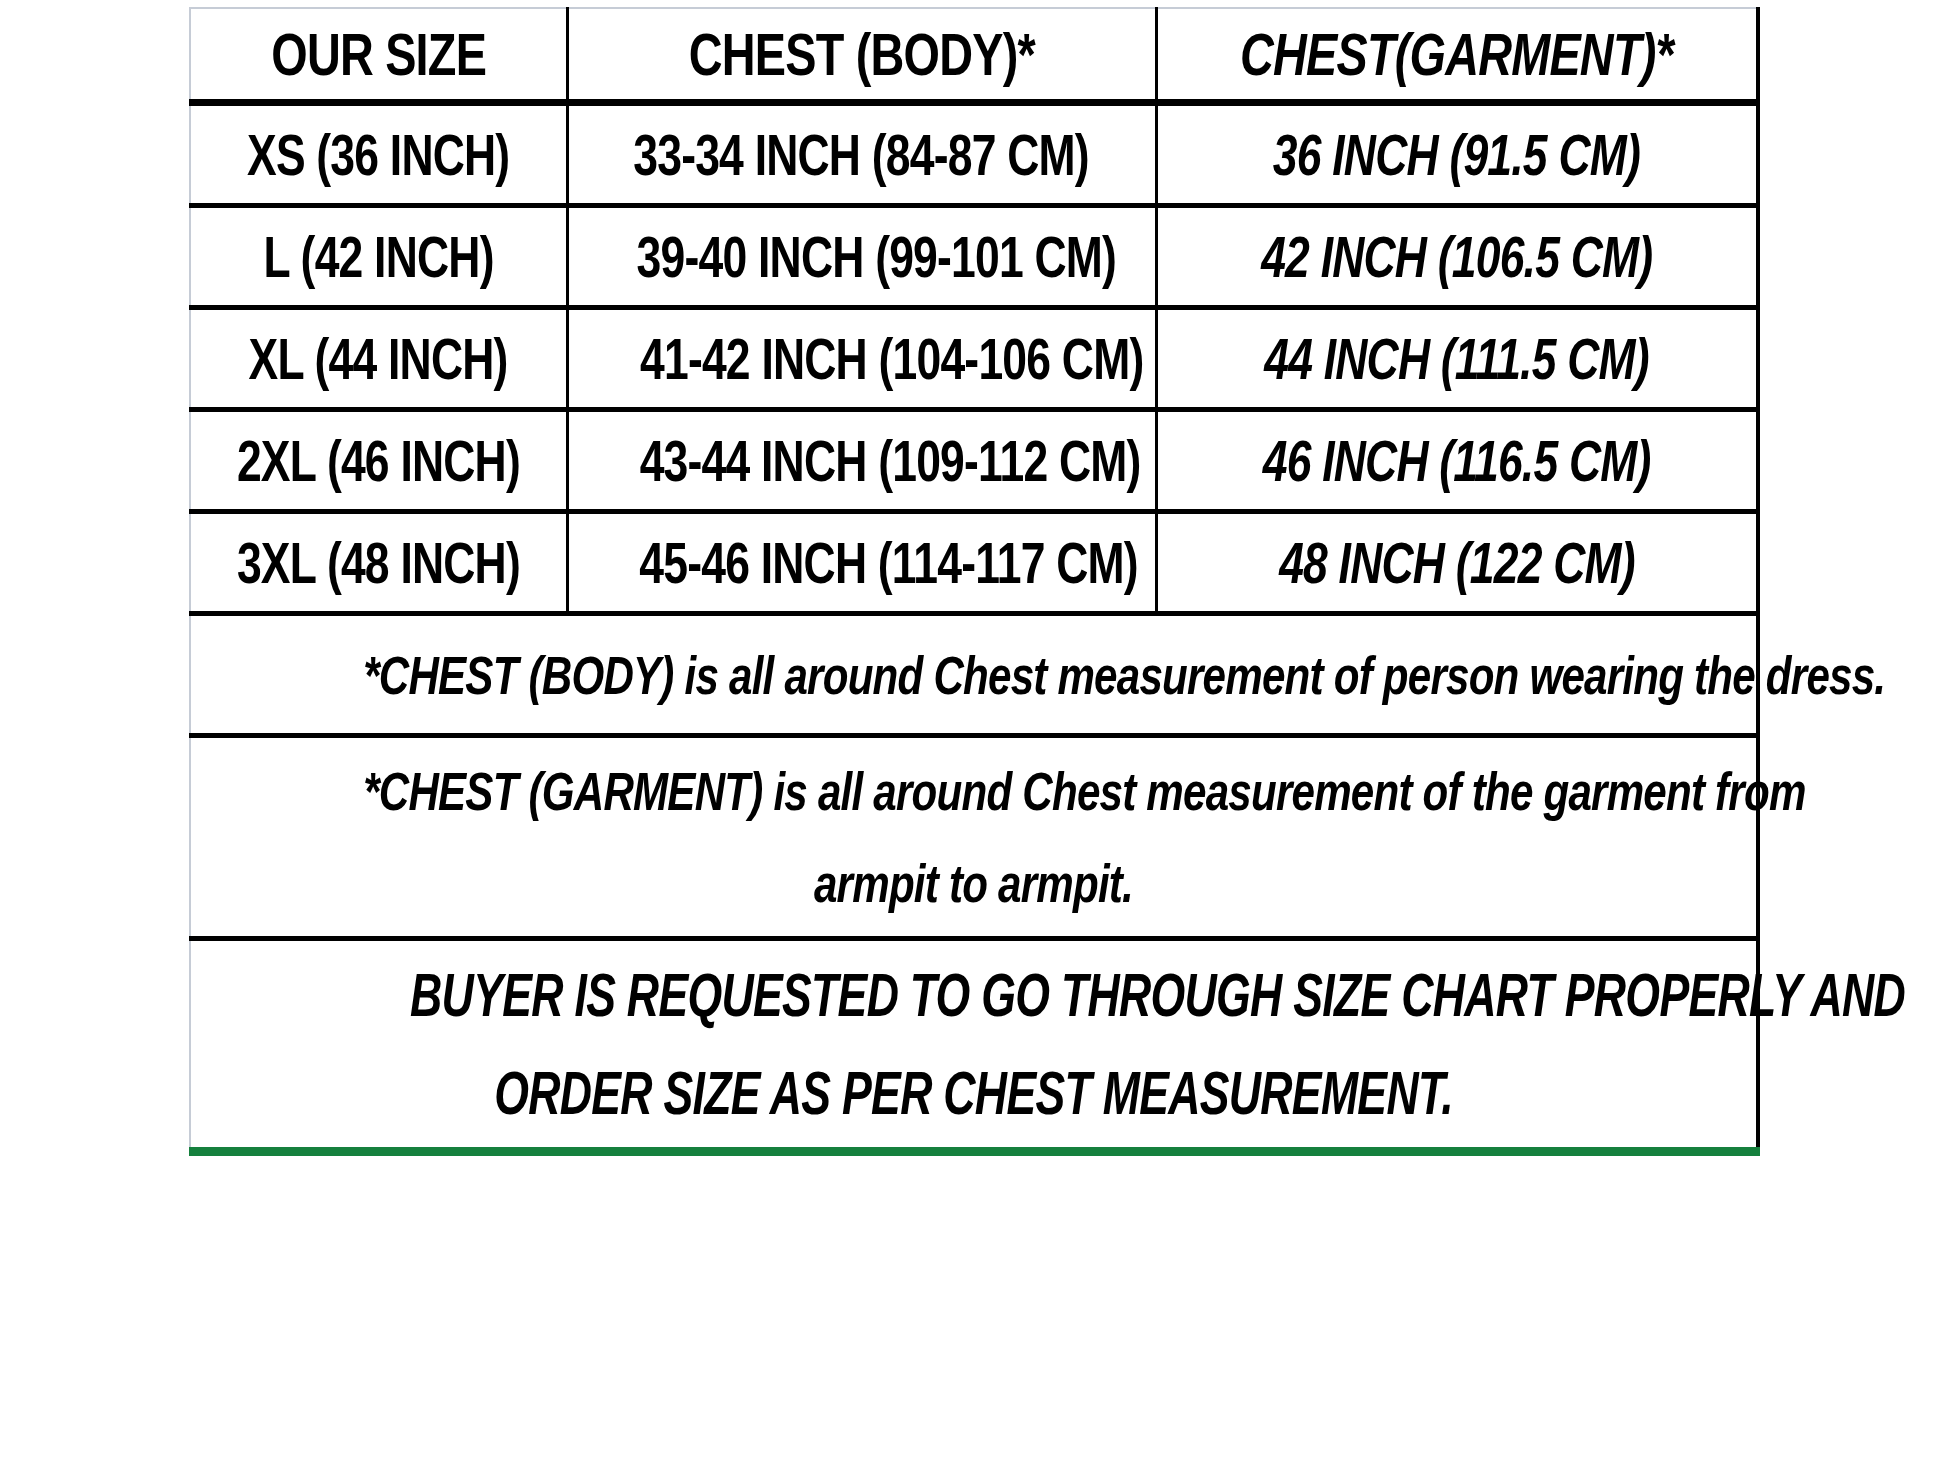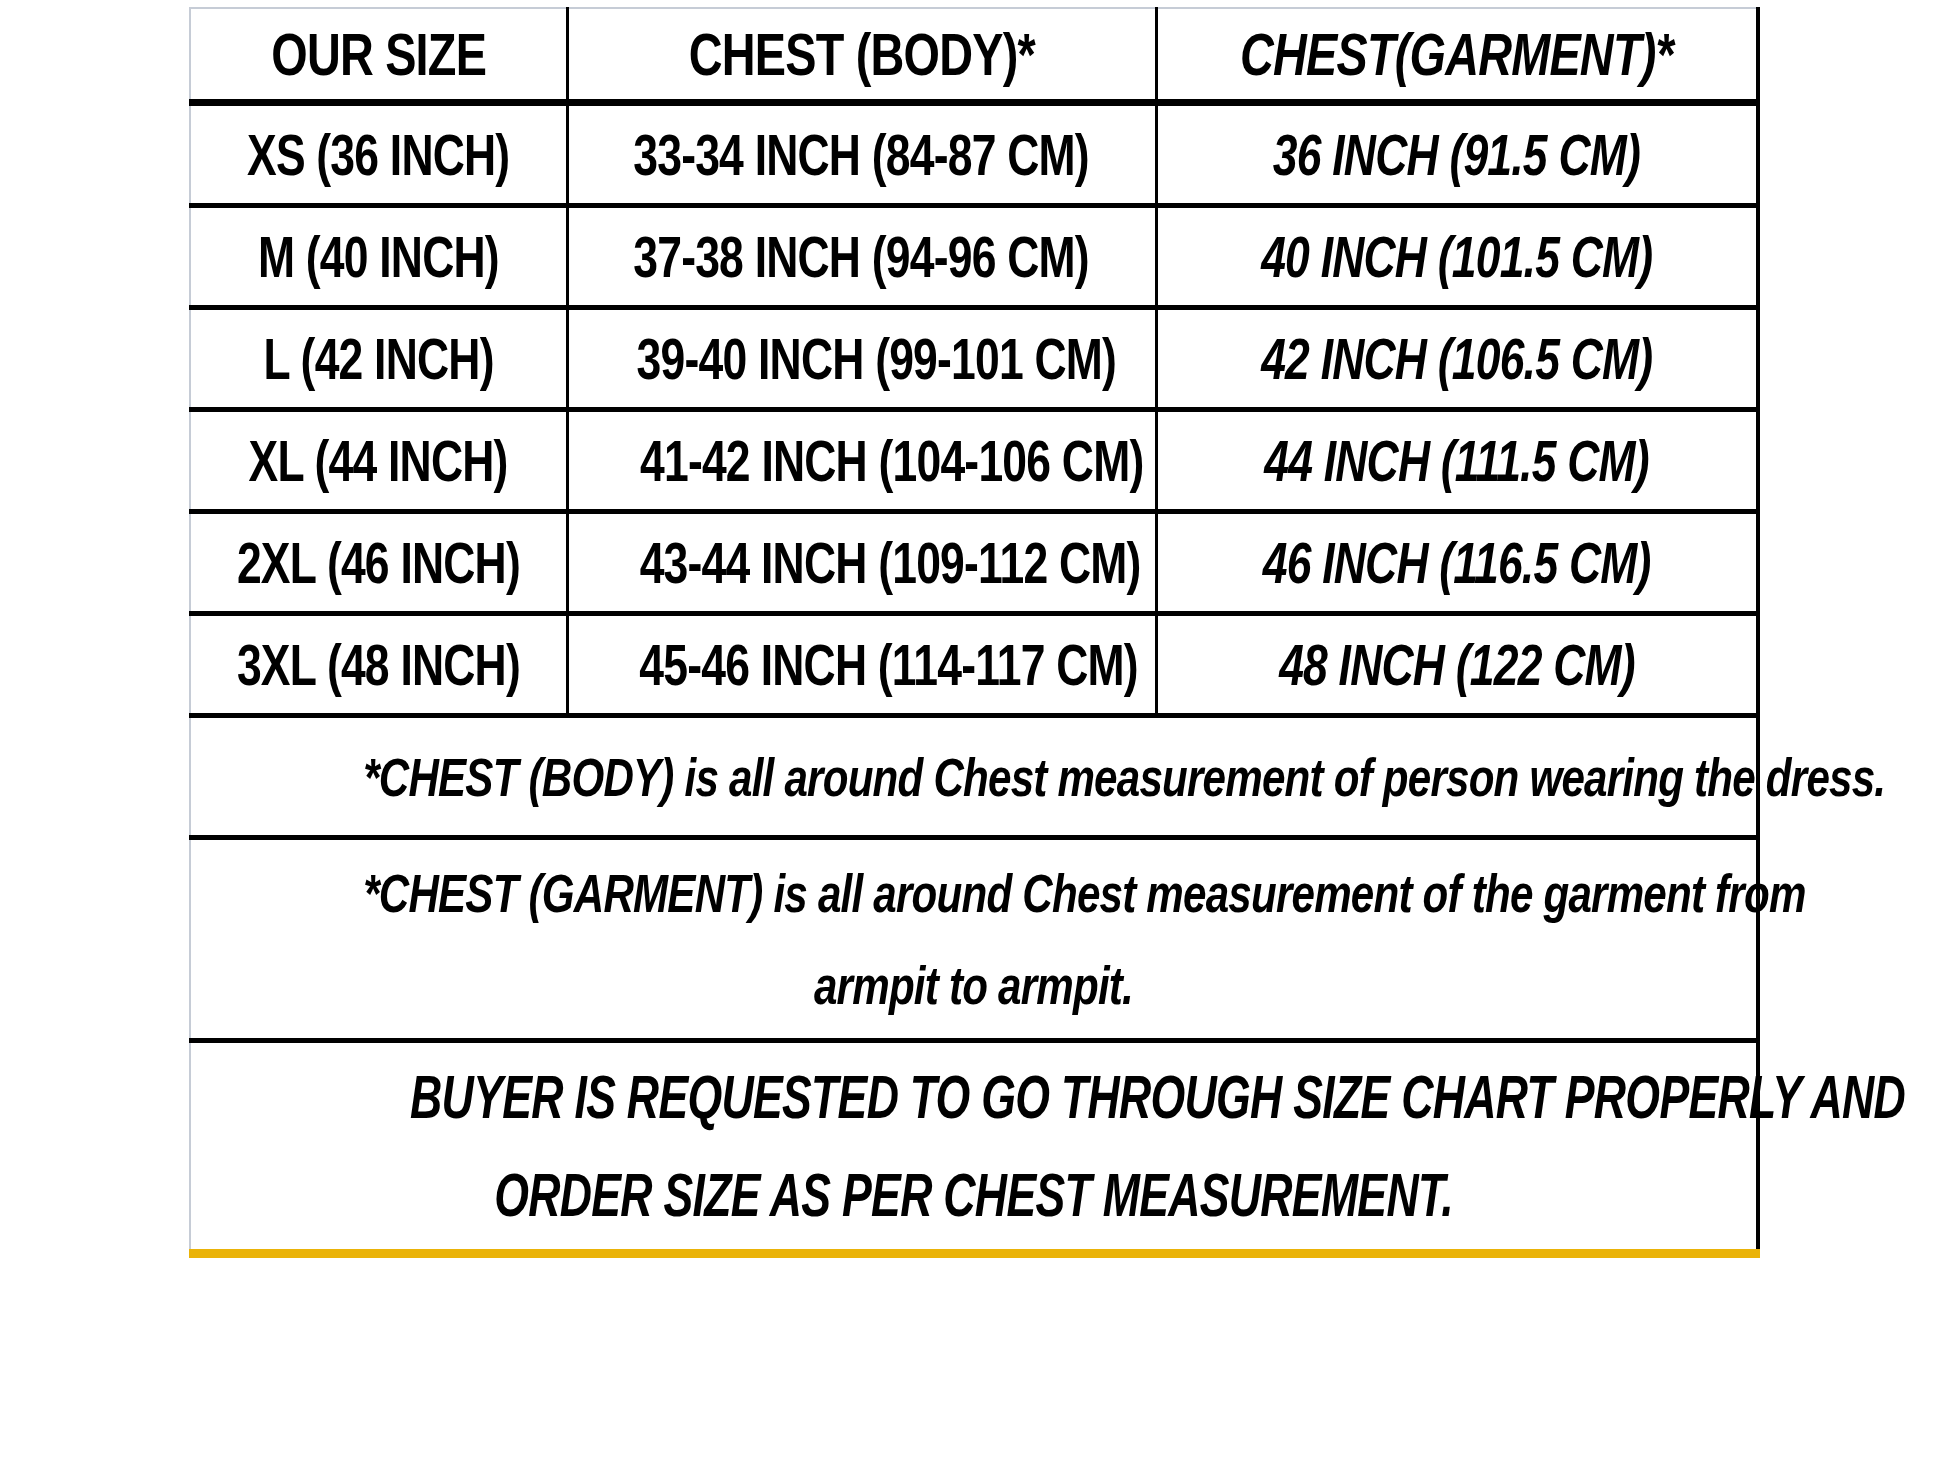--- a/index.html
+++ b/index.html
@@ -40,21 +40,21 @@
     padding: 0;
     overflow: visible;
   }
   
   .size-chart tr:first-child > * { border-top: 2px solid #c6ccd6; }
   .size-chart th:first-child,
   .size-chart td:first-child { border-left: 2px solid #c6ccd6; }
   .size-chart th:last-child,
   .size-chart td:last-child { border-right: 4px solid #000; font-style: italic; }
   .size-chart thead th { border-bottom: 7px solid #000; height: 90px; }
-  .size-chart tr:last-child > td { border-bottom: 9px solid #eab308; }
+  .size-chart tr:last-child > td { border-bottom: 9px solid #15803d; }
 
   .size-chart tbody td.data-cell { height: 97px; }
 
   
   .t {
     display: inline-block;
     transform: scaleX(0.78);
     transform-origin: 50% 50%;
     white-space: nowrap;
     letter-spacing: -1px;
@@ -87,25 +87,20 @@
         <th><span class="t">CHEST(GARMENT)*</span></th>
       </tr>
     </thead>
     <tbody>
       <tr>
         <td class="data-cell"><span class="t">XS (36 INCH)</span></td>
         <td class="data-cell"><span class="t">33-34 INCH (84-87 CM)</span></td>
         <td class="data-cell"><span class="t">36 INCH (91.5 CM)</span></td>
       </tr>
       <tr>
-        <td class="data-cell"><span class="t">M (40 INCH)</span></td>
-        <td class="data-cell"><span class="t">37-38 INCH (94-96 CM)</span></td>
-        <td class="data-cell"><span class="t">40 INCH (101.5 CM)</span></td>
-      </tr>
-      <tr>
         <td class="data-cell"><span class="t">L (42 INCH)</span></td>
         <td class="data-cell"><span class="t">39-40 INCH (99-101 CM)</span></td>
         <td class="data-cell"><span class="t">42 INCH (106.5 CM)</span></td>
       </tr>
       <tr>
         <td class="data-cell"><span class="t">XL (44 INCH)</span></td>
         <td class="data-cell"><span class="t">41-42 INCH (104-106 CM)</span></td>
         <td class="data-cell"><span class="t">44 INCH (111.5 CM)</span></td>
       </tr>
       <tr>

